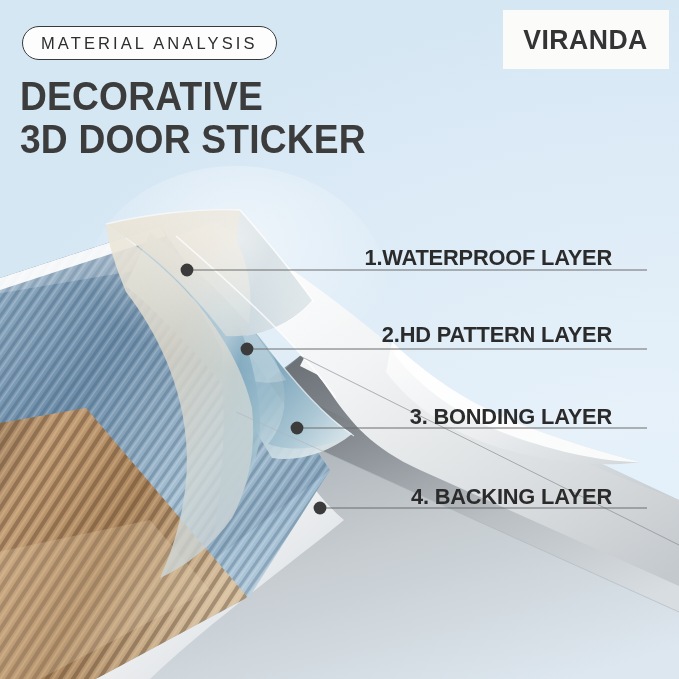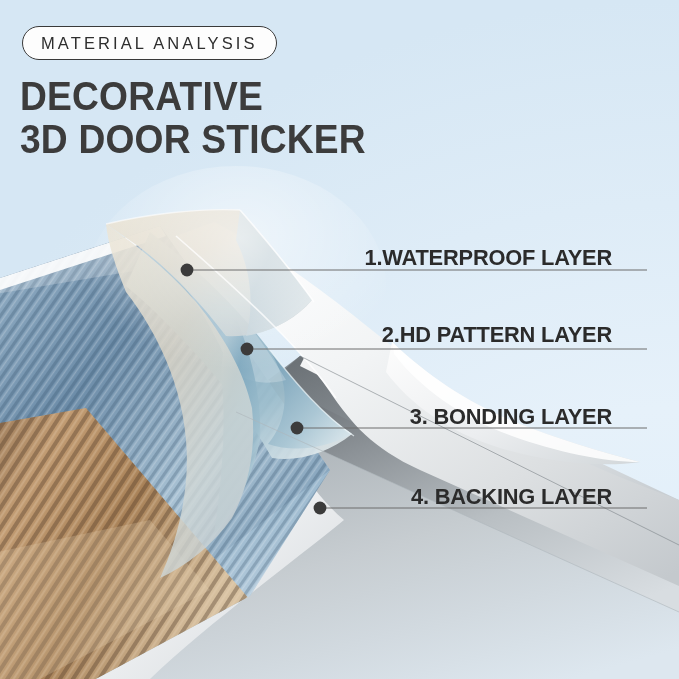--- a/index.html
+++ b/index.html
@@ -282,19 +282,22 @@
     </g>
   </svg>
 
   <div class="badge">
     <span>MATERIAL ANALYSIS</span>
   </div>
 
   <div class="head-line" id="head1">DECORATIVE</div>
   <div class="head-line" id="head2">3D DOOR STICKER</div>
 
+  <div class="brandbox">
+    <span>VIRANDA</span>
+  </div>
 
   <div class="callout" id="callout1">1.WATERPROOF LAYER</div>
   <div class="callout" id="callout2">2.HD PATTERN LAYER</div>
   <div class="callout" id="callout3">3. BONDING LAYER</div>
   <div class="callout" id="callout4">4. BACKING LAYER</div>
 
 </div>
 
 </body></html>

